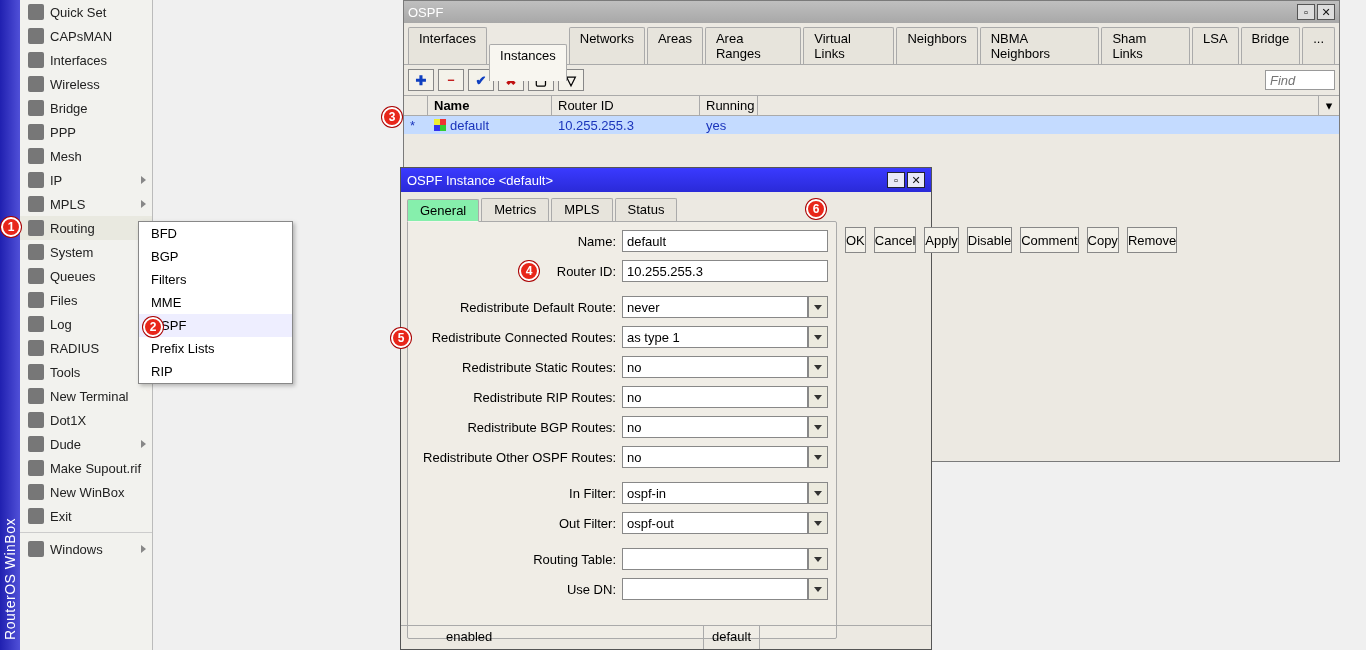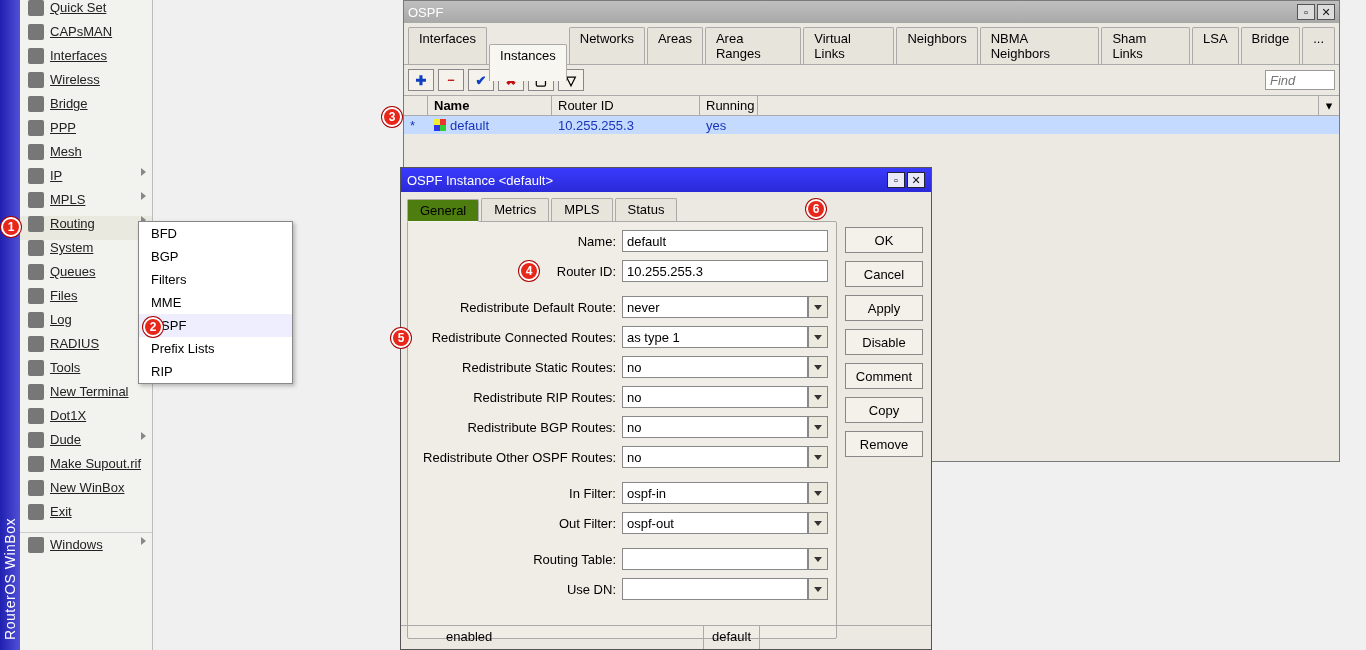--- a/index.html
+++ b/index.html
@@ -4,21 +4,21 @@
 <style>
 * { box-sizing: border-box; margin: 0; padding: 0; font-family: "Segoe UI", Tahoma, sans-serif; font-size: 13px; }
 body { background: #f0f0f0; width: 1366px; height: 650px; position: relative; overflow: hidden; }
 
 
 .vert-title { position: absolute; left: 0; top: 0; width: 20px; height: 650px; background: linear-gradient(to right,#2020b0,#5050d8); color: #fff; }
 .vert-title span { position: absolute; bottom: 10px; left: 2px; writing-mode: vertical-rl; transform: rotate(180deg); font-size: 14px; letter-spacing: .5px; }
 
 
 .mainmenu { position: absolute; left: 20px; top: 0; width: 133px; height: 650px; background: #f2f2ee; border-right: 1px solid #bbb; }
-.mainmenu .item { display: flex; height: 24px; padding: 0 6px 0 8px; cursor: default; color: #222; text-decoration: underline; }
+.mainmenu .item { display: flex; align-items: center; height: 24px; padding: 0 6px 0 8px; cursor: default; color: #222; }
 .mainmenu .item:hover, .mainmenu .item.sel { background: #e9e9e0; }
 .mainmenu .item .ico { width: 16px; height: 16px; margin-right: 6px; background:#777; border-radius:2px; }
 .mainmenu .item .arr { margin-left: auto; width:0;height:0;border-top:4px solid transparent;border-bottom:4px solid transparent;border-left:5px solid #888; }
 .mainmenu hr { border:0; border-top:1px solid #ccc; margin:4px 0; }
 
 
 .submenu { position: absolute; left: 138px; top: 221px; width: 155px; background:#fff; border:1px solid #888; box-shadow:2px 2px 4px rgba(0,0,0,.25); z-index:50; }
 .submenu .sitem { padding:4px 12px; cursor:default; }
 .submenu .sitem:hover,.submenu .sitem.sel { background:#eef; }
 
@@ -45,33 +45,33 @@
 .td.c0x{width:24px;color:#1a34bb;} .td.c1x{width:124px;display:flex;align-items:center;gap:4px;} .td.c2x{width:148px;} .td.c3x{width:58px;}
 .smallico{width:12px;height:12px;background:conic-gradient(#e33 0 25%,#3c3 0 50%,#33e 0 75%,#ee3 0);}
 
 
 .winB { position:absolute; left:400px; top:167px; width:532px; height:483px; background:#ece9e2; border:1px solid #555; z-index:60; }
 .titlebarB { height:24px; background:linear-gradient(#3a3aff,#2a2ad8); color:#fff; display:flex; align-items:center; padding:8px 6px; }
 .titlebarB .t-txt{flex:1;}
 .titlebarB .wbtn{width:18px;height:16px;border:1px solid #223;background:#e9e9f7;color:#111;margin-left:2px;text-align:center;line-height:14px;font-size:11px;}
 .tabsB { display:flex; padding:6px 6px 0 6px; gap:2px; }
 .tabB { padding:3px 12px; border:1px solid #aaa; border-bottom:none; background:#e7e4dc; border-radius:2px 2px 0 0; }
-.tabB.active{ background:#4d7c0f; position:relative; top:1px; border-bottom:1px solid #f6f4ee; }
+.tabB.active{ background:#86efac; position:relative; top:1px; border-bottom:1px solid #f6f4ee; }
 .bodyB { display:flex; padding:0 8px 0 0; height:418px; }
 .formcol { flex:1; padding:8px 8px 0 8px; border:1px solid #aaa; border-radius:0 2px 2px 2px; margin:0 0 0 6px; background:#f0ede6; }
 .frow { display:flex; align-items:center; margin-bottom:8px; }
 .frow.gap-top { margin-top:14px; }
 .frow label{ width:206px; text-align:right; padding-right:6px; }
 .frow .ctl{ flex:1; display:flex; }
 .frow input[type=text]{ flex:1; height:22px; border:1px solid #888; padding:0 4px; background:#fff; }
 .selwrap{flex:1;display:flex;}
 .selwrap input{flex:1;height:22px;border:1px solid #888;border-right:none;padding:0 4px;background:#fff;}
 .selwrap .sd{width:20px;height:22px;border:1px solid #888;background:#eceade;display:flex;align-items:center;justify-content:center;}
 .selwrap .sd .tri{width:0;height:0;border-left:4px solid transparent;border-right:4px solid transparent;border-top:5px solid #333;}
-.btncol{ width:100px; display:flex; flex-direction:column; gap:8px; padding:6px 0 0 8px; }
+.btncol{ width:100px; display:flex; flex-direction:row; gap:8px; padding:6px 0 0 8px; }
 .btncol button{ height:26px; border:1px solid #888; background:#f3f1ea; cursor:default; }
 .statusbar{ position:absolute; left:0; right:0; bottom:0; height:24px; border-top:1px solid #aaa; display:flex;padding-left:37px; }
 .statusbar div{ border-right:1px solid #aaa; padding:3px 8px; }
 .statusbar div:first-child{width:266px;}
 
 
 .badge{position:absolute;width:20px;height:20px;border-radius:50%;background:#e8261a;border:2px solid #fff;box-shadow:0 0 0 1px #a00;color:#fff;font-weight:bold;font-size:12px;display:flex;align-items:center;justify-content:center;z-index:200;}
 </style>
 </head>
 <body>

